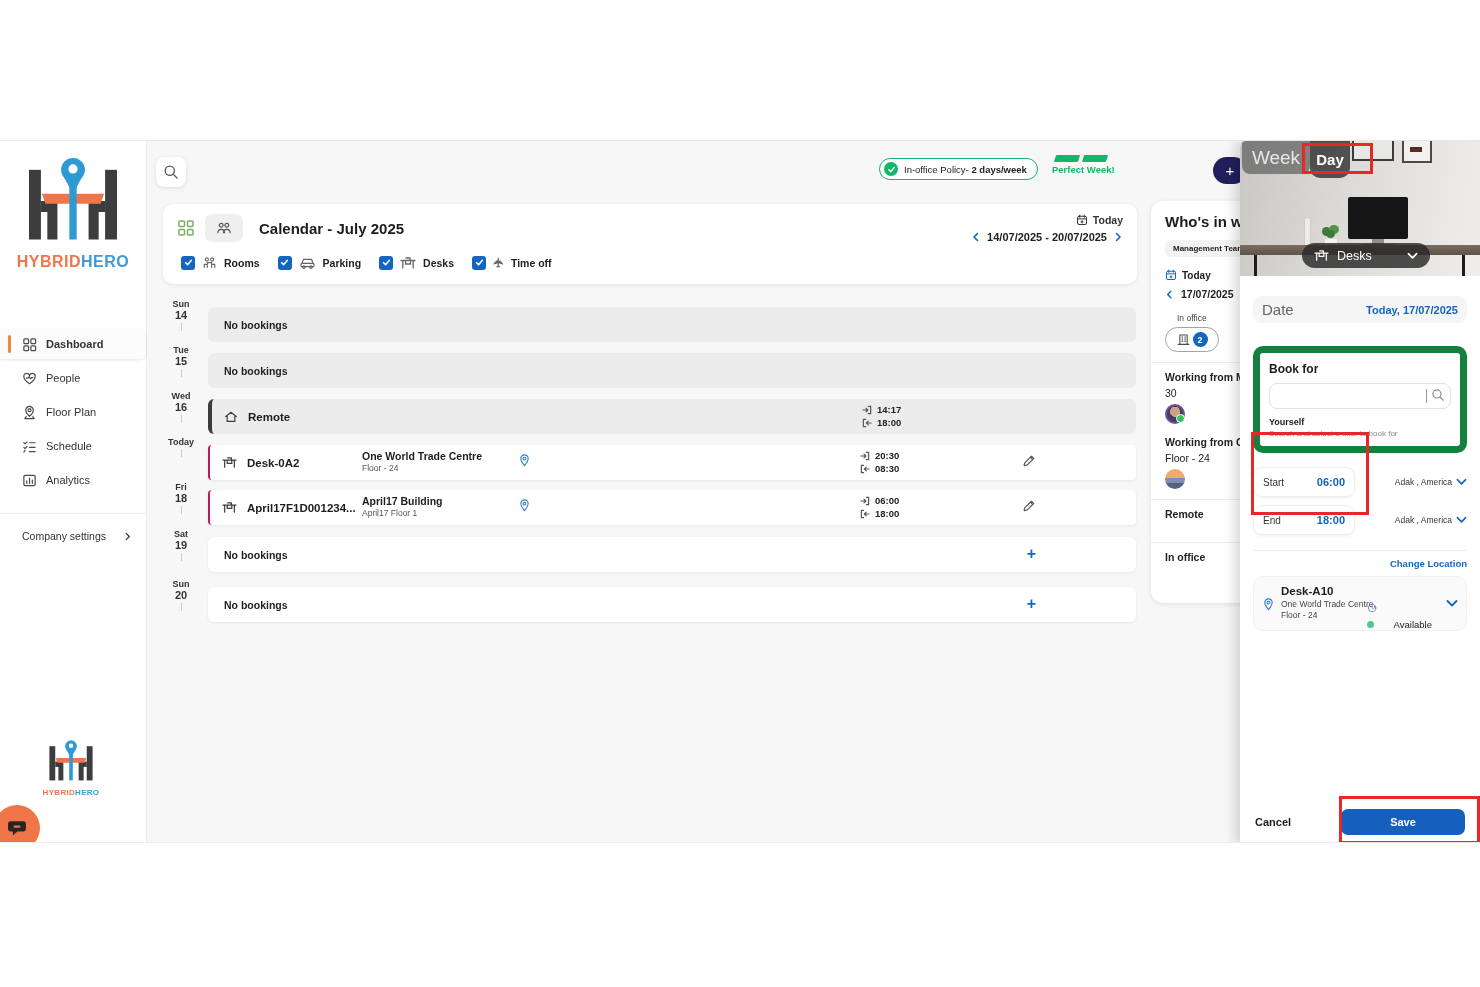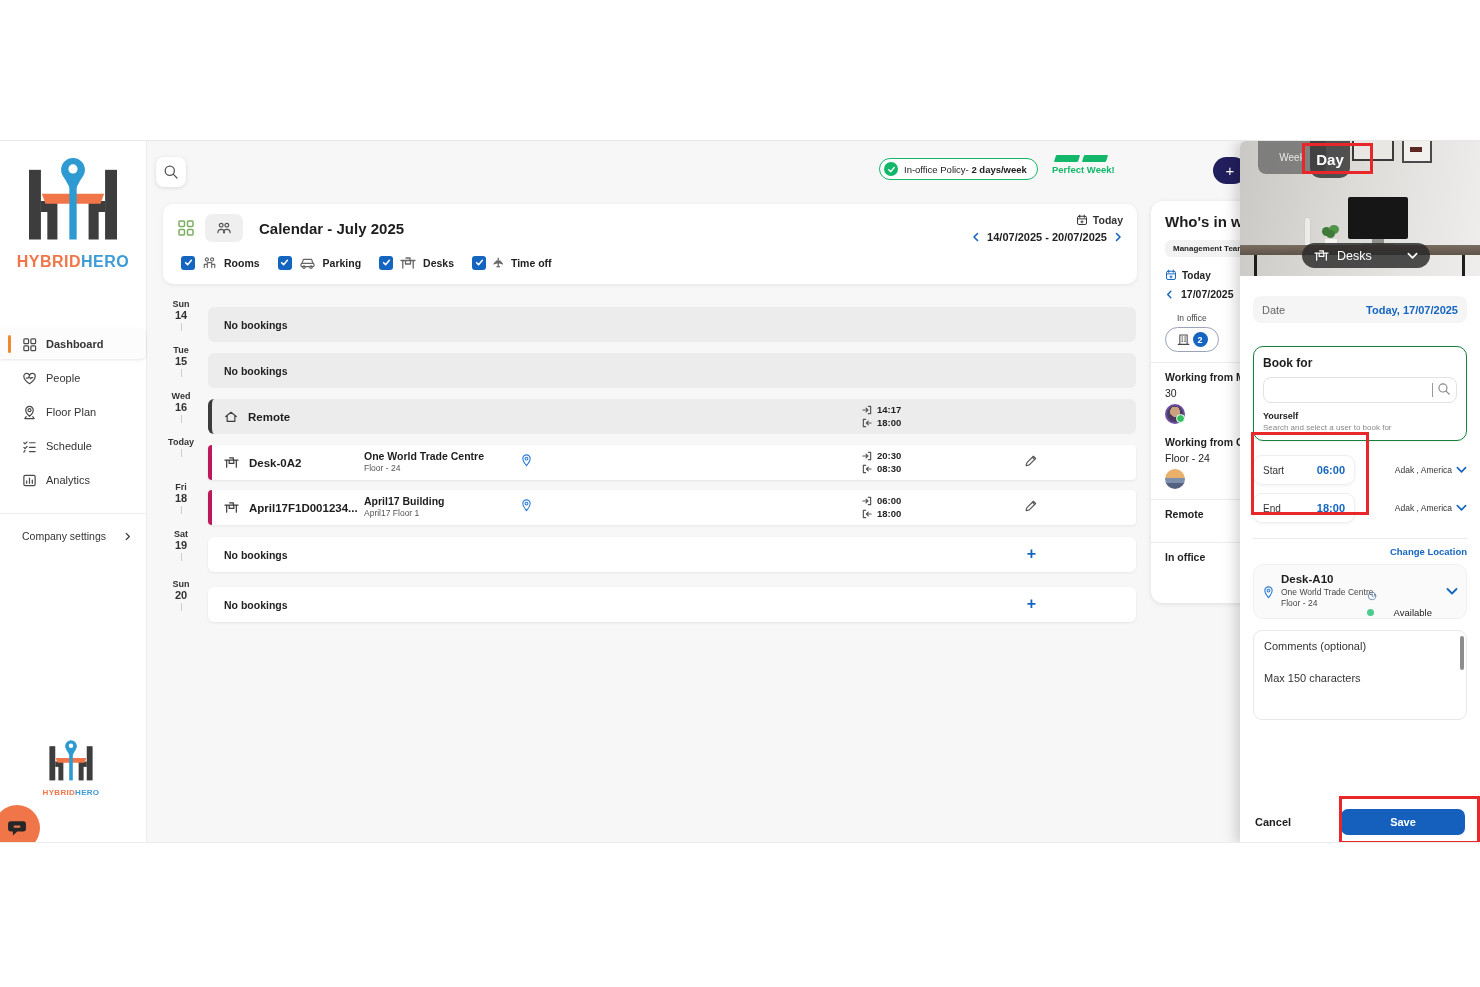--- a/index.html
+++ b/index.html
@@ -61,21 +61,21 @@
 
   .cal-row { position:absolute; left:13px; width:977px; height:36px; }
   .day-col { position:absolute; left:0; top:0; width:42px; text-align:center; }
   .day-name { font-size:9px; font-weight:bold; color:#333; }
   .day-num { font-size:11px; font-weight:bold; color:#333; }
   .day-tick { width:1px; height:8px; background:#ccc; margin:2px auto 0; }
   .bar { position:absolute; left:48px; top:8px; width:928px; height:35px; border-radius:6px; display:flex; align-items:center; padding:0 8px; cursor:pointer; }
   .bar.gray { background:#ececec; }
   .bar.white { background:#fff; box-shadow:0 1px 3px rgba(0,0,0,.07); }
   .bar.remote { background:#ececec; border-left:4px solid #3c3c3c; }
-  .bar.desk { background:#fff; border-left:4px solid #be185d; box-shadow:0 1px 3px rgba(0,0,0,.07); border-radius:4px; }
+  .bar.desk { background:#fff; border-left:2px solid #be185d; box-shadow:0 1px 3px rgba(0,0,0,.07); border-radius:4px; }
   .nb-text { font-size:10.5px; font-weight:bold; color:#222; margin-left:8px; }
   .b-title { font-size:11.5px; font-weight:bold; color:#1d1d1d; margin-left:10px; }
   .row-ic { color:#3b3b3b; margin-left:4px; }
   .bld-col { position:absolute; left:152px; top:5px; }
   .bld-name { font-size:10.5px; font-weight:bold; color:#1d1d1d; }
   .bld-floor { font-size:8.5px; color:#555; margin-top:1px; }
   .pin-sm { position:absolute; left:308px; top:8px; color:#2e7cd6; }
   .times { position:absolute; left:650px; top:4px; }
   .t-line { display:flex; align-items:center; gap:5px; font-size:9.5px; font-weight:bold; color:#222; height:13px; }
   .t-line .tic { color:#555; }
@@ -115,30 +115,30 @@
   .plant { position:absolute; left:80px; top:84px; width:22px; height:14px; }
   .plant i { position:absolute; border-radius:50%; background:#3f7a3a; }
   .plant i:nth-child(1){ left:2px; top:2px; width:9px; height:9px; }
   .plant i:nth-child(2){ left:9px; top:0; width:10px; height:9px; background:#529447; }
   .plant i:nth-child(3){ left:6px; top:5px; width:9px; height:8px; }
   .pot { position:absolute; left:84px; top:97px; width:14px; height:9px; background:#f4f4f2; border:1px solid #d6d6d2; border-radius:0 0 3px 3px; }
   .bottle { position:absolute; left:64px; top:76px; width:7px; height:30px; background:rgba(255,255,255,.55); border:1px solid #cfcfcb; border-radius:3px 3px 1px 1px; }
   .desk-top { position:absolute; left:0; top:104px; width:240px; height:10px; background:linear-gradient(#7a6c60,#5f544a); }
   .desk-leg { position:absolute; top:114px; width:3px; height:21px; background:#1d1d1d; }
   .tab { position:absolute; top:0; height:33px; display:flex; align-items:center; justify-content:center; color:#fff; cursor:pointer; }
-  .tab.week { left:2px; width:68px; background:rgba(95,95,95,.72); font-size:10px; border-radius:0 0 8px 8px; color:#e8e8e8;margin-left:16px; }
+  .tab.week { left:2px; width:68px; background:rgba(95,95,95,.72); font-size:19px; border-radius:0 0 8px 8px; color:#e8e8e8; }
   .tab.day { left:70px; width:40px; height:37px; background:rgba(55,55,55,.85); font-size:15px; font-weight:bold; border-radius:0 0 10px 10px; }
   .desks-pill { position:absolute; left:62px; top:102px; width:128px; height:25px; background:rgba(40,40,40,.82); border-radius:13px;
                 display:flex; align-items:center; gap:8px; padding:0 12px; color:#fff; cursor:pointer; }
   .desks-pill .lbl { font-size:12.5px; flex:1; }
   .d-body { padding:0 13px; }
   .date-row { margin-top:20px; height:27px; background:#f5f5f6; border-radius:8px; display:flex; align-items:center; justify-content:space-between; padding:0 9px; }
-  .date-row .dl { font-size:11px; color:#666; }
+  .date-row .dl { font-size:15px; color:#666; }
   .date-row .dv { font-size:11px; font-weight:bold; color:#1465c0; }
-  .bookfor { margin-top:23px; border:1px solid #15803d; border-radius:10px; box-shadow:0 1px 3px rgba(0,0,0,.05); padding:9px 9px 8px; }
+  .bookfor { margin-top:23px; border:7px solid #15803d; border-radius:10px; box-shadow:0 1px 3px rgba(0,0,0,.05); padding:9px 9px 8px; }
   .bookfor .bl { font-size:12px; font-weight:bold; color:#1d1d1d; }
   .bf-input { position:relative; margin-top:7px; }
   .bf-input input { width:100%; height:26px; border:1px solid #e2e2e2; border-radius:8px; padding:0 26px 0 8px; font-size:10px; outline:none; }
   .bf-input .mag { position:absolute; right:6px; top:5px; color:#888; }
   .bf-input .caret { position:absolute; right:24px; top:6px; width:1px; height:14px; background:#999; }
   .bf-self { font-size:9px; font-weight:bold; color:#222; margin-top:8px; }
   .bf-hint { font-size:8px; color:#888; margin-top:2px; }
   .time-row { display:flex; align-items:center; justify-content:space-between; margin-top:14px; }
   .time-pill { width:102px; height:30px; border:1px solid #efefef; border-radius:9px; box-shadow:0 1px 3px rgba(0,0,0,.06);
                display:flex; align-items:center; justify-content:space-between; padding:0 9px; cursor:pointer; }
@@ -753,25 +753,20 @@
             <span class="dc-av">Available</span>
           </div>
         </div>
         <span class="dc-chev">
               <svg class="st" width="12" height="9" viewBox="0 0 12 8" style="stroke-width:1.8">
                 <path d="M1.5 1.5 6 6l4.5-4.5"></path>
               </svg>
             </span>
       </div>
 
-      <div class="comments">
-        <div class="cm-label">Comments (optional)</div>
-        <div class="cm-hint">Max 150 characters</div>
-        <div class="cm-scroll"></div>
-      </div>
     </div>
 
     <div class="d-foot">
       <span class="cancel">Cancel</span>
       <span class="save">Save</span>
     </div>
   </aside>
 
   <div class="anno anno-day"></div>
   <div class="anno anno-times"></div>

